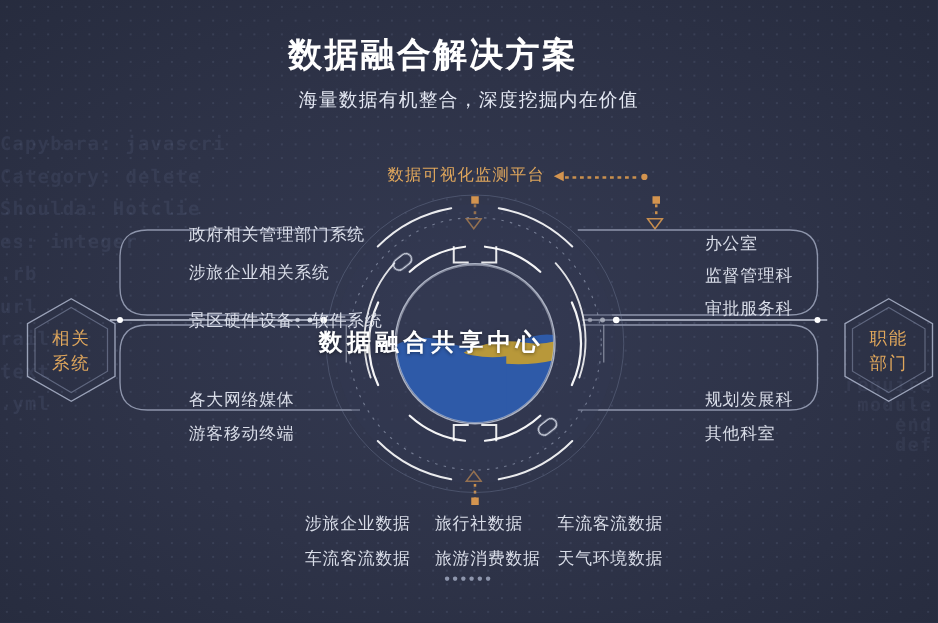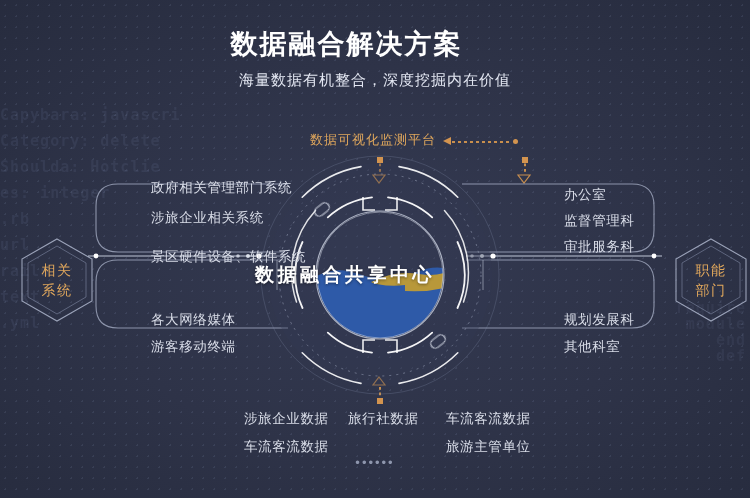--- a/index.html
+++ b/index.html
@@ -317,17 +317,18 @@
   <div class="litem" style="left:521px;top:212px;">监督管理科</div>
   <div class="litem" style="left:521px;top:238px;">审批服务科</div>
 
   <div class="litem" style="left:521px;top:311px;">规划发展科</div>
   <div class="litem" style="left:521px;top:338px;">其他科室</div>
 
   <div class="bitem" style="left:232px;top:410px;">涉旅企业数据</div>
   <div class="bitem" style="left:336px;top:410px;">旅行社数据</div>
   <div class="bitem" style="left:434px;top:410px;">车流客流数据</div>
   <div class="bitem" style="left:232px;top:438px;">车流客流数据</div>
-  <div class="bitem" style="left:434px;top:438px;">旅游主管单位</div>
+  <div class="bitem" style="left:336px;top:438px;">旅游消费数据</div>
+  <div class="bitem" style="left:434px;top:438px;">天气环境数据</div>
 
   <div class="ellip">••••••</div>
 
 </div>
 
 </body></html>

